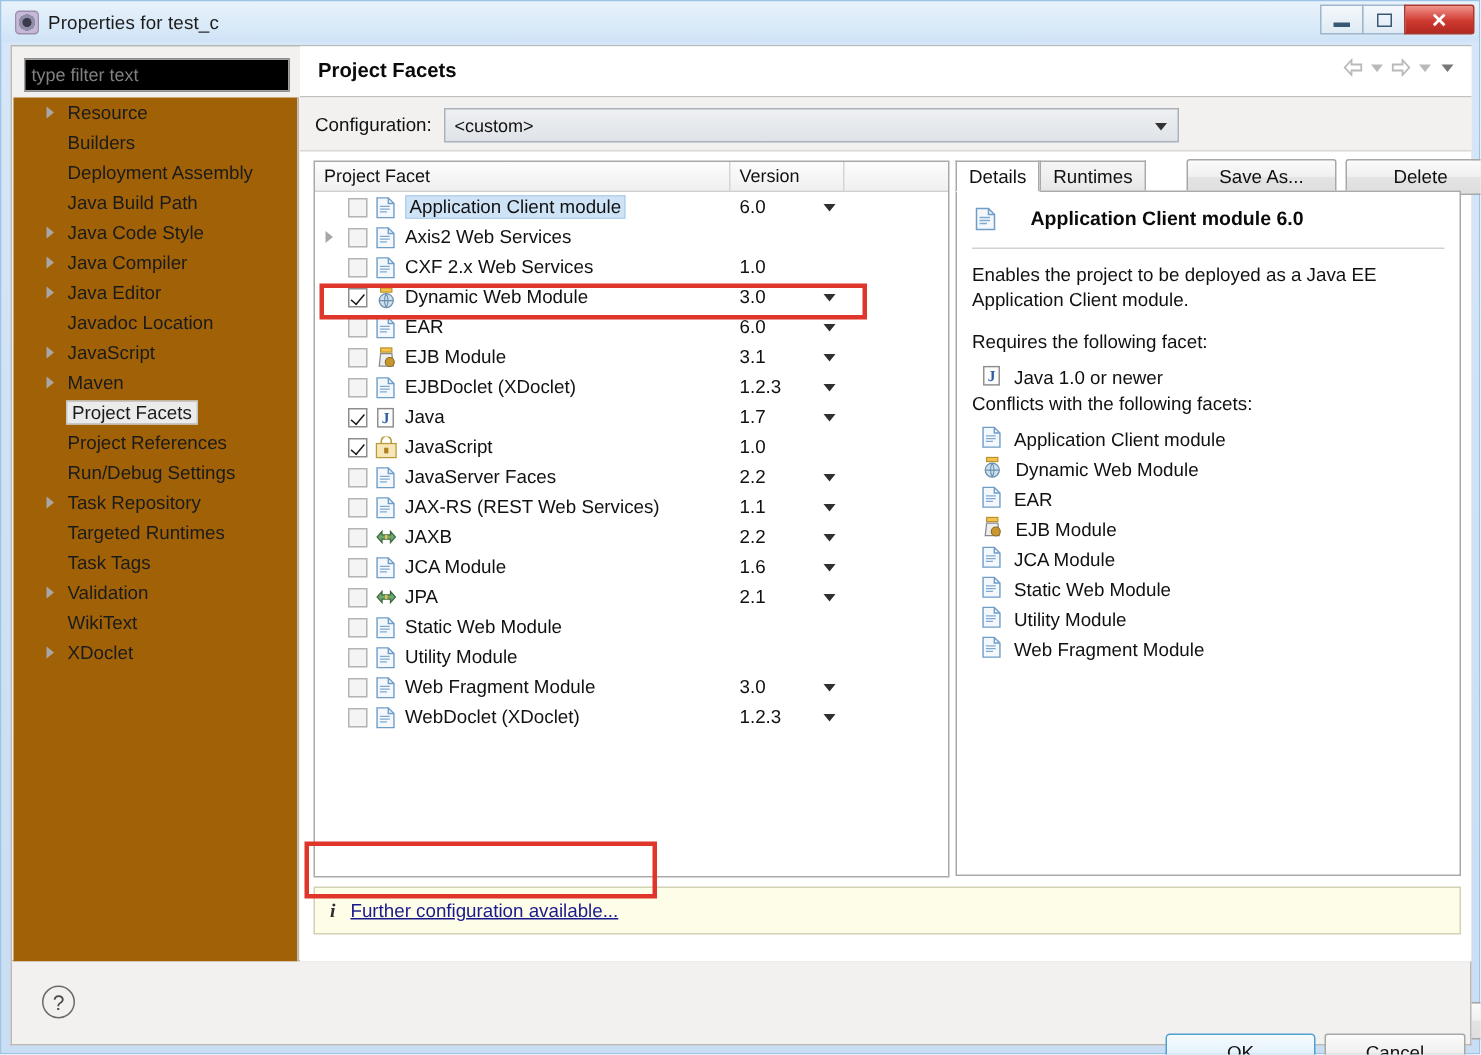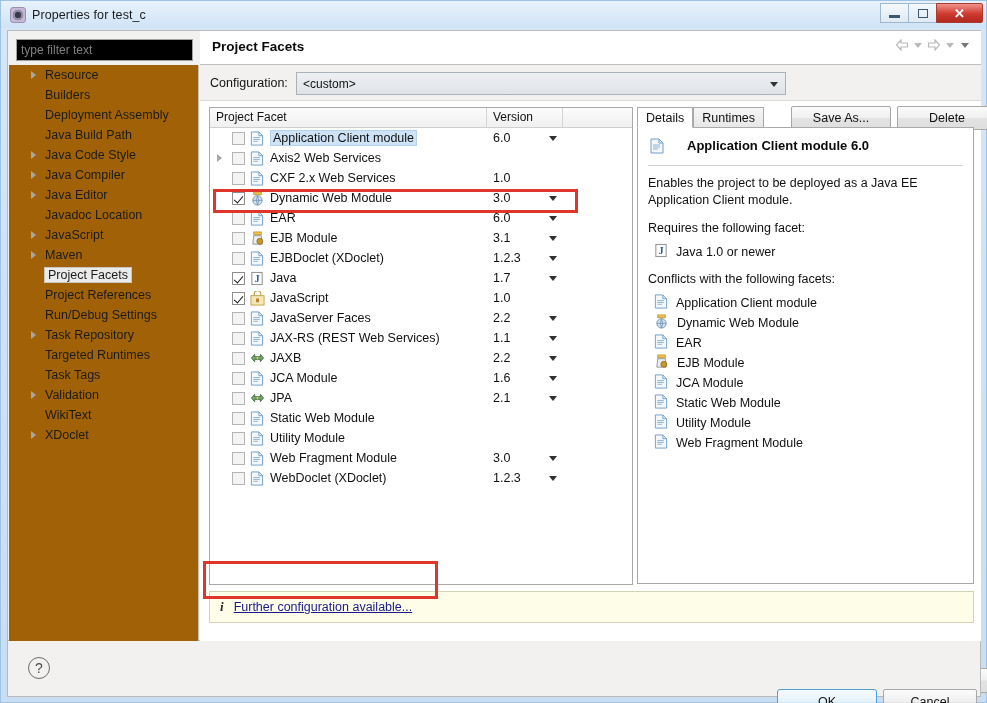--- a/index.html
+++ b/index.html
@@ -627,21 +627,21 @@
           <div class="d-head">Requires the following facet:</div>
           <div id="requires-list">
               <div class="d-item">
                 <span><svg width="14" height="15" viewBox="0 0 14 16">
                     <rect x="1.5" y="1.5" width="11" height="13" fill="#fdfdfd" stroke="#8a8a8a" stroke-width="1"></rect>
                     <text x="7" y="12" font-size="11" font-family="Liberation Serif, serif" font-weight="bold" fill="#2d5fa8" text-anchor="middle">J</text>
                   </svg></span>
                 <span>Java 1.0 or newer</span>
               </div>
             </div>
-          <div class="d-head" style="margin-top:10px">Conflicts with the following facets:</div>
+          <div class="d-head" style="">Conflicts with the following facets:</div>
           <div id="conflicts-list">
               <div class="d-item">
                 <span><svg width="14" height="15" viewBox="0 0 14 16">
                     <path d="M1 1 H9 L13 5 V15 H1 Z" fill="#f4f8fd" stroke="#6f9dc7" stroke-width="1"></path>
                     <path d="M9 1 V5 H13" fill="none" stroke="#6f9dc7" stroke-width="1"></path>
                     <path d="M3 7 H10 M3 9 H10 M3 11 H8" stroke="#7fa9cf" stroke-width="0.9"></path>
                   </svg></span>
                 <span>Application Client module</span>
               </div>
               <div class="d-item">

